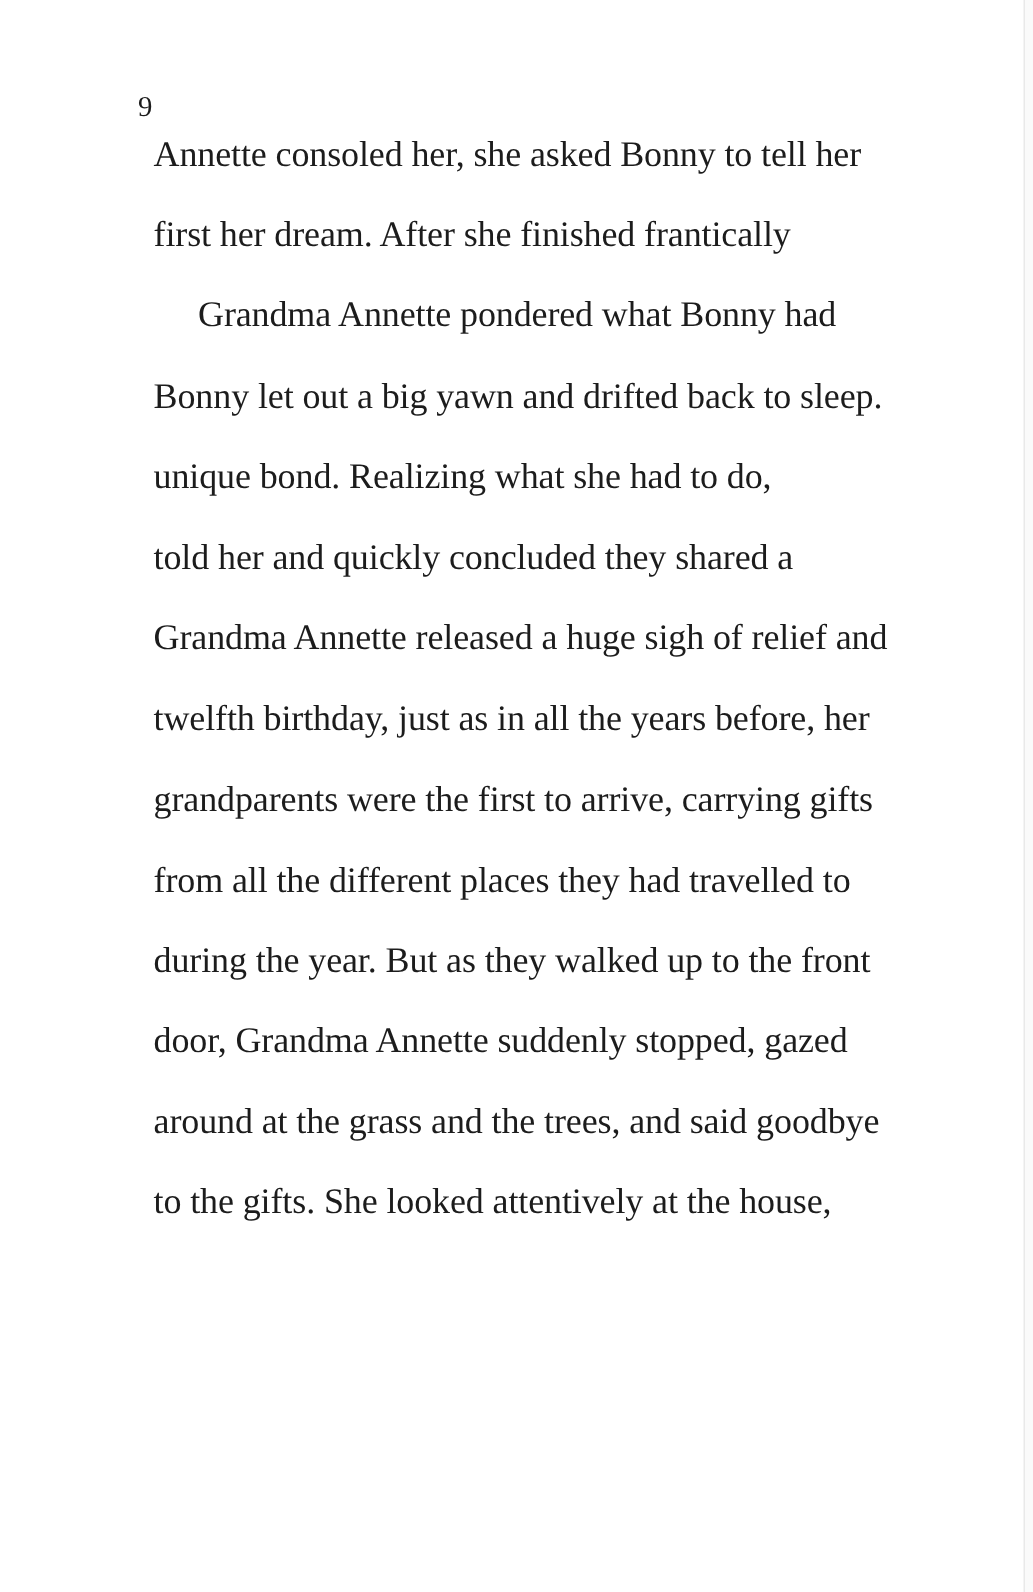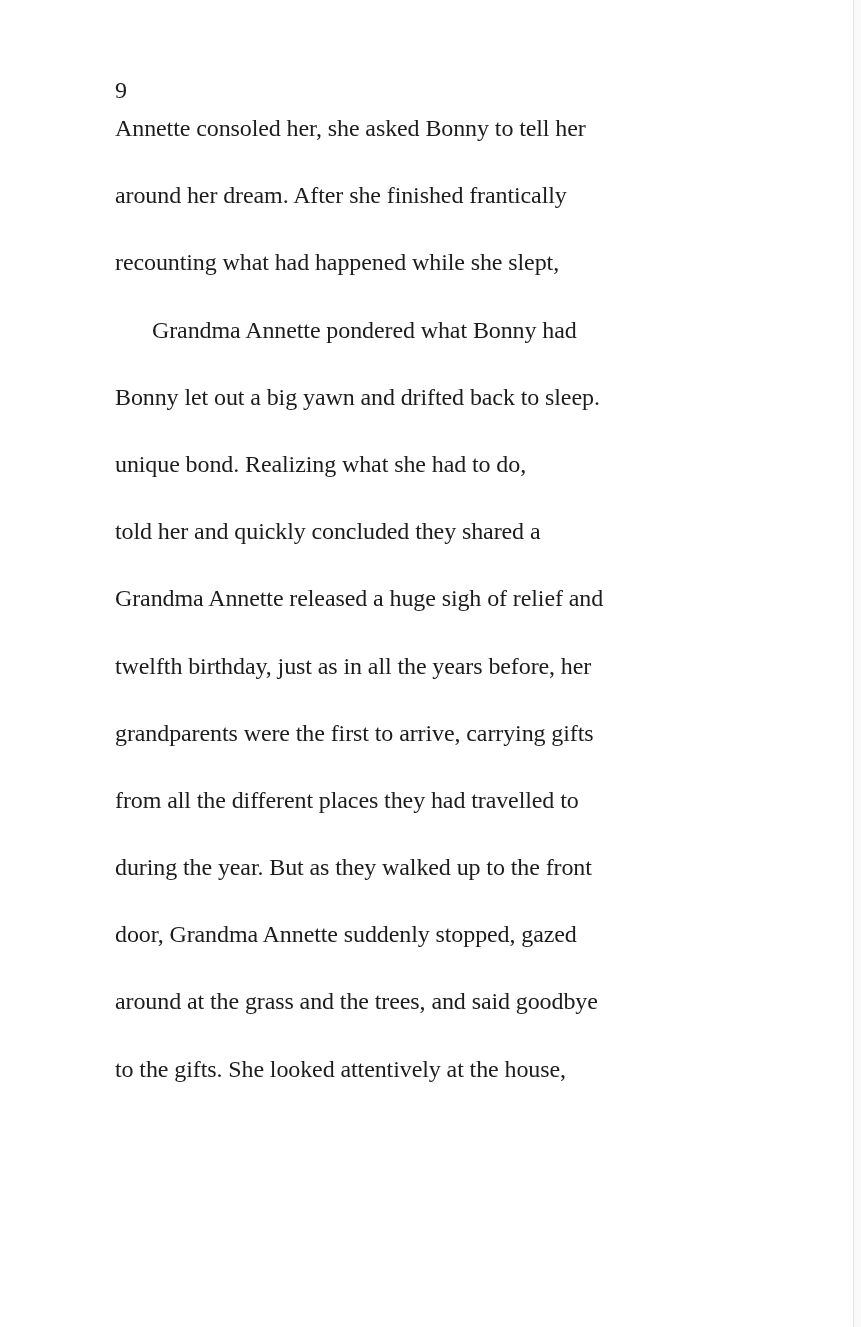--- a/index.html
+++ b/index.html
@@ -29,24 +29,25 @@
   }
   .text-block {
     position: absolute;
     left: 115px;
     top: 95px;
     width: 660px;
   }
   .line {
     height: 67.2px;
     line-height: 67.2px;
-    font-size: 24px;
+    font-size: 30px;
     letter-spacing: -0.1px;
     white-space: nowrap;
     color: var(--text-color, #1c1c1c);
+    margin-left: 13px;
   }
   .line.indent {
     padding-left: 37px;
   }
   .page-edge-area {
     position: absolute;
     top: 0;
     right: 0;
     width: 7px;
     height: 100%;
@@ -55,22 +56,21 @@
   }
 </style>
 </head>
 <body style="--text-color: #1c1c1c; --page-bg: #ffffff; --edge-line: #e5e5e5; --edge-bg: #fafafa;">
 
 <div class="page">
   <div class="page-number">9</div>
 
   <div class="text-block" id="text-block">
       <div class="line">Annette consoled her, she asked Bonny to tell her</div>
-      <div class="line">around her dream. After she finished frantically</div>
-      <div class="line">recounting what had happened while she slept,</div>
+      <div class="line">first her dream. After she finished frantically</div>
       <div class="line indent">Grandma Annette pondered what Bonny had</div>
       <div class="line">Bonny let out a big yawn and drifted back to sleep.</div>
       <div class="line">unique bond. Realizing what she had to do,</div>
       <div class="line">told her and quickly concluded they shared a</div>
       <div class="line">Grandma Annette released a huge sigh of relief and</div>
       <div class="line">twelfth birthday, just as in all the years before, her</div>
       <div class="line">grandparents were the first to arrive, carrying gifts</div>
       <div class="line">from all the different places they had travelled to</div>
       <div class="line">during the year. But as they walked up to the front</div>
       <div class="line">door, Grandma Annette suddenly stopped, gazed</div>

